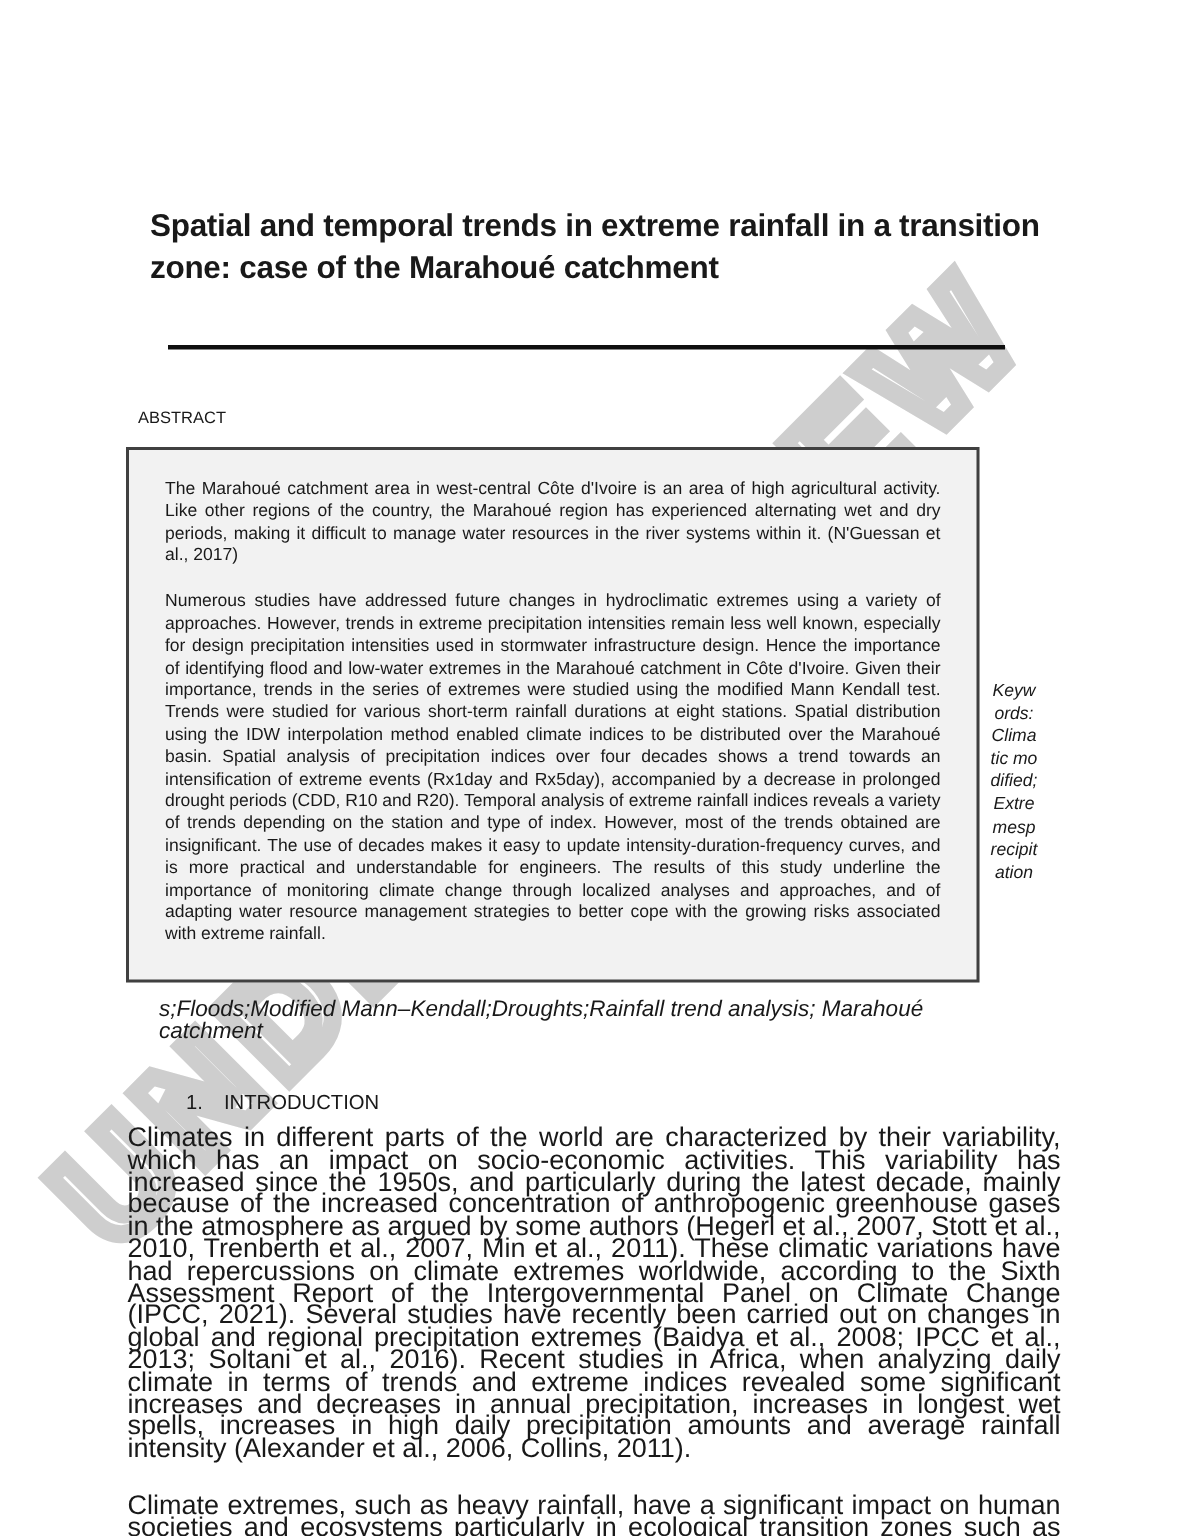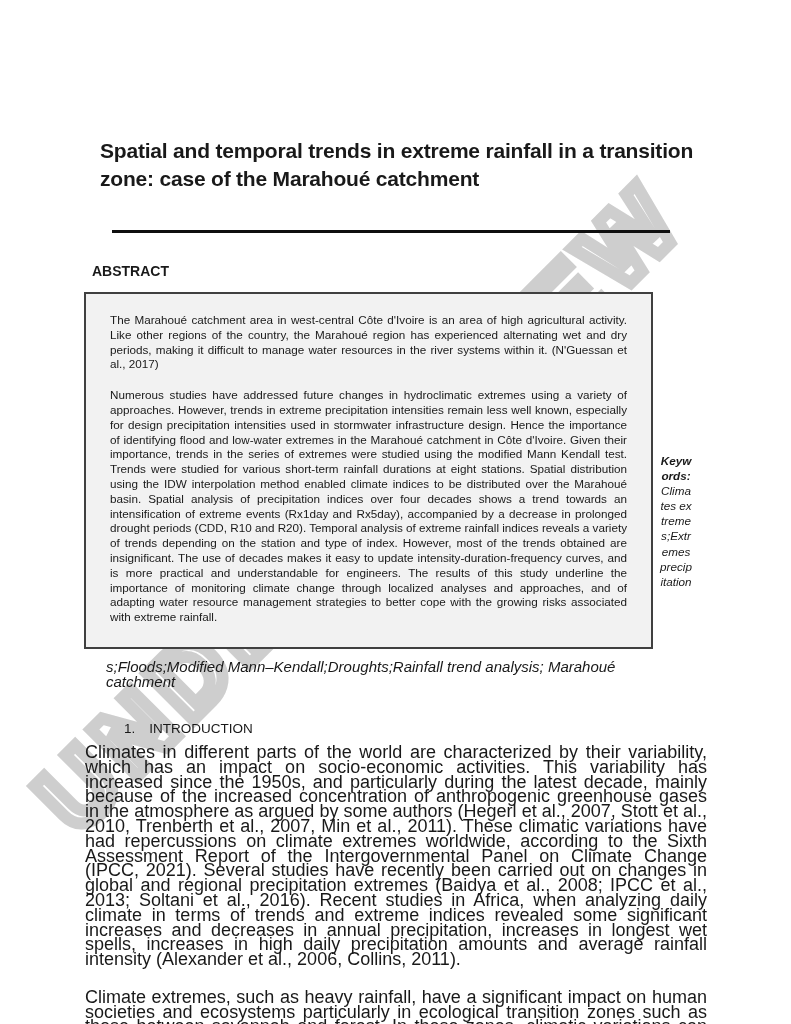--- a/index.html
+++ b/index.html
@@ -25,37 +25,37 @@
   .title {
     margin-top:137px; margin-left:100px; width:650px;
     text-align:left; font-size:21px; line-height:28px; font-weight:bold;
     letter-spacing:-0.2px;
   }
   .rule {
     margin-top:37px; margin-left:112px; width:558px;
     border-top:3px solid #0f0f0f; height:0;
   }
   .abstract-heading {
-    margin-top:30px; margin-left:92px;
-    font-size:14px; font-weight:bold;
+    margin-top:40px; margin-left:92px;
+    font-size:11px; font-weight:normal;
   }
   .abstract-box {
     margin-top:13px; margin-left:84px; width:569px;
     background:#f2f2f2; border:2px solid #404040;
     padding:3px 8px 6px 8px;
     font-size:11.7px; line-height:14.8px; text-align:justify;
   }
   .abstract-box p { margin:16px; }
   .keywords-sidebar {
     position:absolute; left:660px; top:316px; width:32px;
     text-align:center; font-style:italic;
     font-size:11.7px; line-height:15.1px;
     word-break:break-all; overflow-wrap:anywhere;
   }
-  .kw-label { font-weight:bold;margin-top:12px; }
+  .kw-label { font-weight:normal;margin-top:12px; }
   .keywords-line {
     margin-top:10px; margin-left:106px; width:560px;
     font-style:italic; font-size:15px; line-height:15px;
   }
   .section-heading {
     margin-top:32px; margin-left:124px;
     font-size:13.5px; font-weight:normal;
   }
   .section-number { display:inline-block; margin-right:14px; }
   .para {
@@ -77,21 +77,21 @@
 
     <div class="rule"></div>
 
     <h2 class="abstract-heading">ABSTRACT</h2>
 
     <div class="abstract-box">
       <p>The Marahoué catchment area in west-central Côte d'Ivoire is an area of high agricultural activity. Like other regions of the country, the Marahoué region has experienced alternating wet and dry periods, making it difficult to manage water resources in the river systems within it. (N'Guessan et al., 2017)</p>
       <p>Numerous studies have addressed future changes in hydroclimatic extremes using a variety of approaches. However, trends in extreme precipitation intensities remain less well known, especially for design precipitation intensities used in stormwater infrastructure design. Hence the importance of identifying flood and low-water extremes in the Marahoué catchment in Côte d'Ivoire. Given their importance, trends in the series of extremes were studied using the modified Mann Kendall test. Trends were studied for various short-term rainfall durations at eight stations. Spatial distribution using the IDW interpolation method enabled climate indices to be distributed over the Marahoué basin. Spatial analysis of precipitation indices over four decades shows a trend towards an intensification of extreme events (Rx1day and Rx5day), accompanied by a decrease in prolonged drought periods (CDD, R10 and R20). Temporal analysis of extreme rainfall indices reveals a variety of trends depending on the station and type of index. However, most of the trends obtained are insignificant. The use of decades makes it easy to update intensity-duration-frequency curves, and is more practical and understandable for engineers. The results of this study underline the importance of monitoring climate change through localized analyses and approaches, and of adapting water resource management strategies to better cope with the growing risks associated with extreme rainfall.</p>
     </div>
 
-    <div class="keywords-sidebar"><span class="kw-label">Keywords:</span><span>Climates extremes;Extremesprecipitation</span></div>
+    <div class="keywords-sidebar"><span class="kw-label">Keywords:</span><span>Climatic modified;Extremesprecipitation</span></div>
 
     <div class="keywords-line">s;Floods;Modified Mann–Kendall;Droughts;Rainfall trend analysis; Marahoué catchment</div>
 
     <h2 class="section-heading"><span class="section-number">1.</span><span>INTRODUCTION</span></h2>
 
     <p class="para">Climates in different parts of the world are characterized by their variability, which has an impact on socio-economic activities. This variability has increased since the 1950s, and particularly during the latest decade, mainly because of the increased concentration of anthropogenic greenhouse gases in the atmosphere as argued by some authors (Hegerl et al., 2007, Stott et al., 2010, Trenberth et al., 2007, Min et al., 2011). These climatic variations have had repercussions on climate extremes worldwide, according to the Sixth Assessment Report of the Intergovernmental Panel on Climate Change (IPCC, 2021). Several studies have recently been carried out on changes in global and regional precipitation extremes (Baidya et al., 2008; IPCC et al., 2013; Soltani et al., 2016). Recent studies in Africa, when analyzing daily climate in terms of trends and extreme indices revealed some significant increases and decreases in annual precipitation, increases in longest wet spells, increases in high daily precipitation amounts and average rainfall intensity (Alexander et al., 2006, Collins, 2011).</p>
 
     <p class="para">Climate extremes, such as heavy rainfall, have a significant impact on human societies and ecosystems particularly in ecological transition zones such as those between savannah and forest. In these zones, climatic variations can lead to marked changes in hydrological regimes, with consequences for water resource management and agriculture. Indeed, these savannah-forest transition zones are sensitive to climatic variations, such as rainfall. Changes in rainfall can cause the boundary between savannah and</p>
 
   </div>

